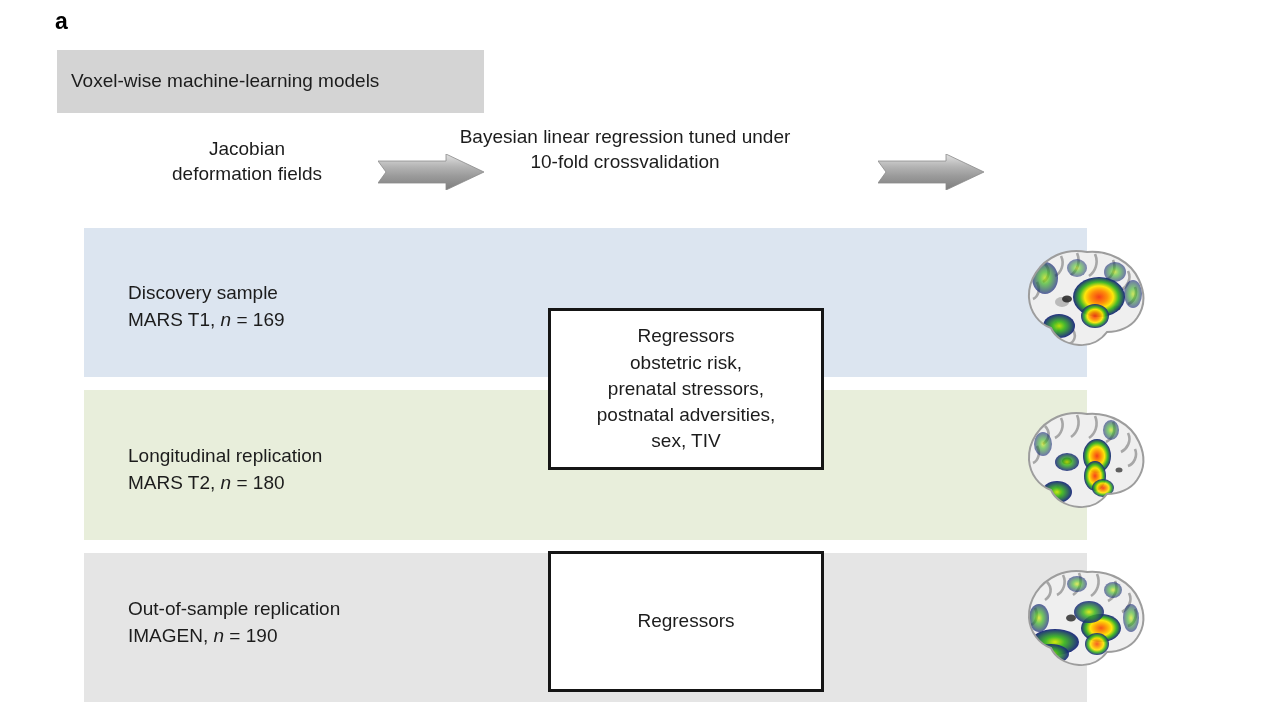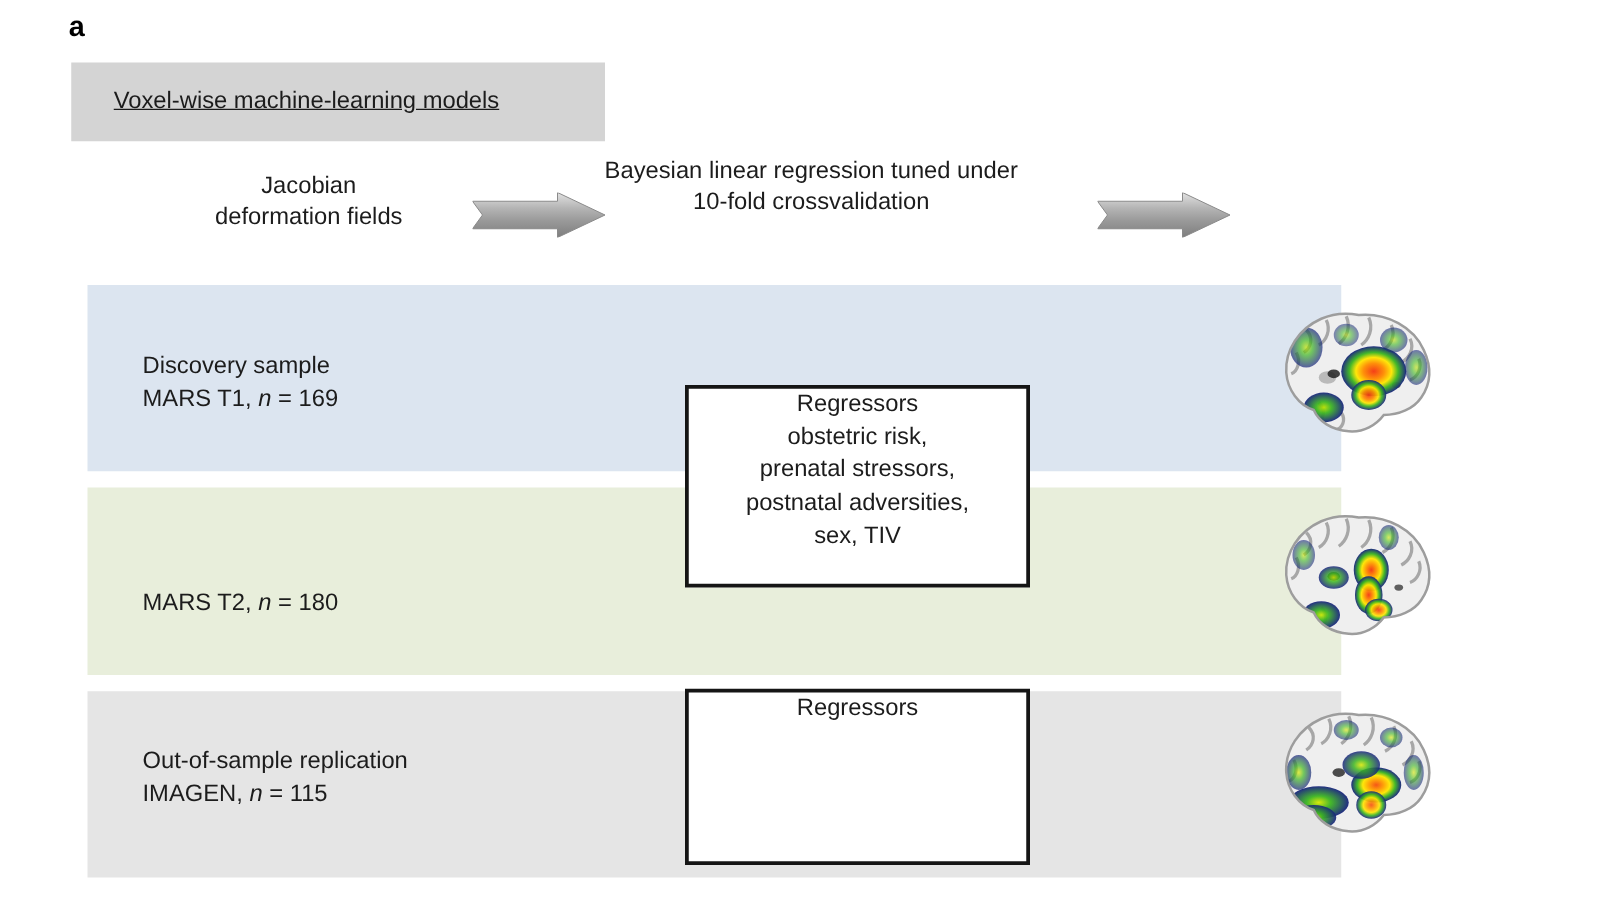--- a/index.html
+++ b/index.html
@@ -36,22 +36,21 @@
   .header-box {
     position: absolute;
     left: 57px;
     top: 50px;
     width: 427px;
     height: 63px;
     background: #d4d4d4;
     display: flex;
     align-items: center;
     box-sizing: border-box;
-    padding-left: 34px;
-    text-decoration: underline;
+    padding-left: 14px;
   }
   .header-box-label {
     font-size: 19px;
     color: #1c1c1c;
     line-height: 1.2;
   }
 
   
   .flow {
     position: absolute;
@@ -61,36 +60,36 @@
     height: 92px;
   }
   .flow-label {
     position: absolute;
     text-align: center;
     font-size: 19px;
     line-height: 1.32;
     color: #1c1c1c;
   }
   .flow-label.step1 { left: 60px;  top: 12px; width: 260px; }
-  .flow-label.step2 { left: 392px; top: 0px;  width: 400px; }
+  .flow-label.step2 { left: 368px; top: 0px;  width: 400px; }
   .flow-label.step3 { left: 890px; top: 12px; width: 220px; }
 
   .arrow {
     position: absolute;
     top: 30px;
     width: 106px;
     height: 36px;
   }
   .arrow.a1 { left: 321px; }
   .arrow.a2 { left: 821px; }
 
   
   .band {
     position: absolute;
-    left: 70px;
+    left: 84px;
     width: 1003px;
   }
   .band.discovery    { top: 228px; height: 149px; background: #dce5f0; }
   .band.longitudinal { top: 390px; height: 150px; background: #e8eedb; }
   .band.outofsample  { top: 553px; height: 149px; background: #e5e5e5; }
 
   .band-label {
     position: absolute;
     left: 44px;
     font-size: 19px;
@@ -103,21 +102,21 @@
   .band.outofsample  .band-label { top: 43px; }
   .band-label .ital { font-style: italic; }
 
   
   .regbox {
     position: absolute;
     background: #ffffff;
     border: 3px solid #151515;
     box-sizing: border-box;
     display: flex;
-    align-items: flex-start;
+    align-items: center;
     justify-content: center;
   }
   .regbox.box1 { left: 548px; top: 308px; width: 276px; height: 162px; }
   .regbox.box2 { left: 548px; top: 551px; width: 276px; height: 141px; }
   .regbox-text {
     font-size: 19px;
     line-height: 1.38;
     text-align: center;
     color: #1c1c1c;
   }
@@ -182,29 +181,29 @@
 
   <div class="band discovery">
     <div class="band-label">
       <span>Discovery sample</span><br>
       <span>MARS T1</span><span>, </span><span class="ital">n</span><span> = </span><span>169</span>
     </div>
   </div>
 
   <div class="band longitudinal">
     <div class="band-label">
-      <br>
+      <span>Longitudinal replication</span><br>
       <span>MARS T2</span><span>, </span><span class="ital">n</span><span> = </span><span>180</span>
     </div>
   </div>
 
   <div class="band outofsample">
     <div class="band-label">
       <span>Out-of-sample replication</span><br>
-      <span>IMAGEN</span><span>, </span><span class="ital">n</span><span> = </span><span>115</span>
+      <span>IMAGEN</span><span>, </span><span class="ital">n</span><span> = </span><span>190</span>
     </div>
   </div>
 
   <div class="regbox box1">
     <div class="regbox-text">
       <span>Regressors</span><br>
       <span>obstetric risk,<br>prenatal stressors,<br>postnatal adversities,<br>sex, TIV</span>
     </div>
   </div>
 

